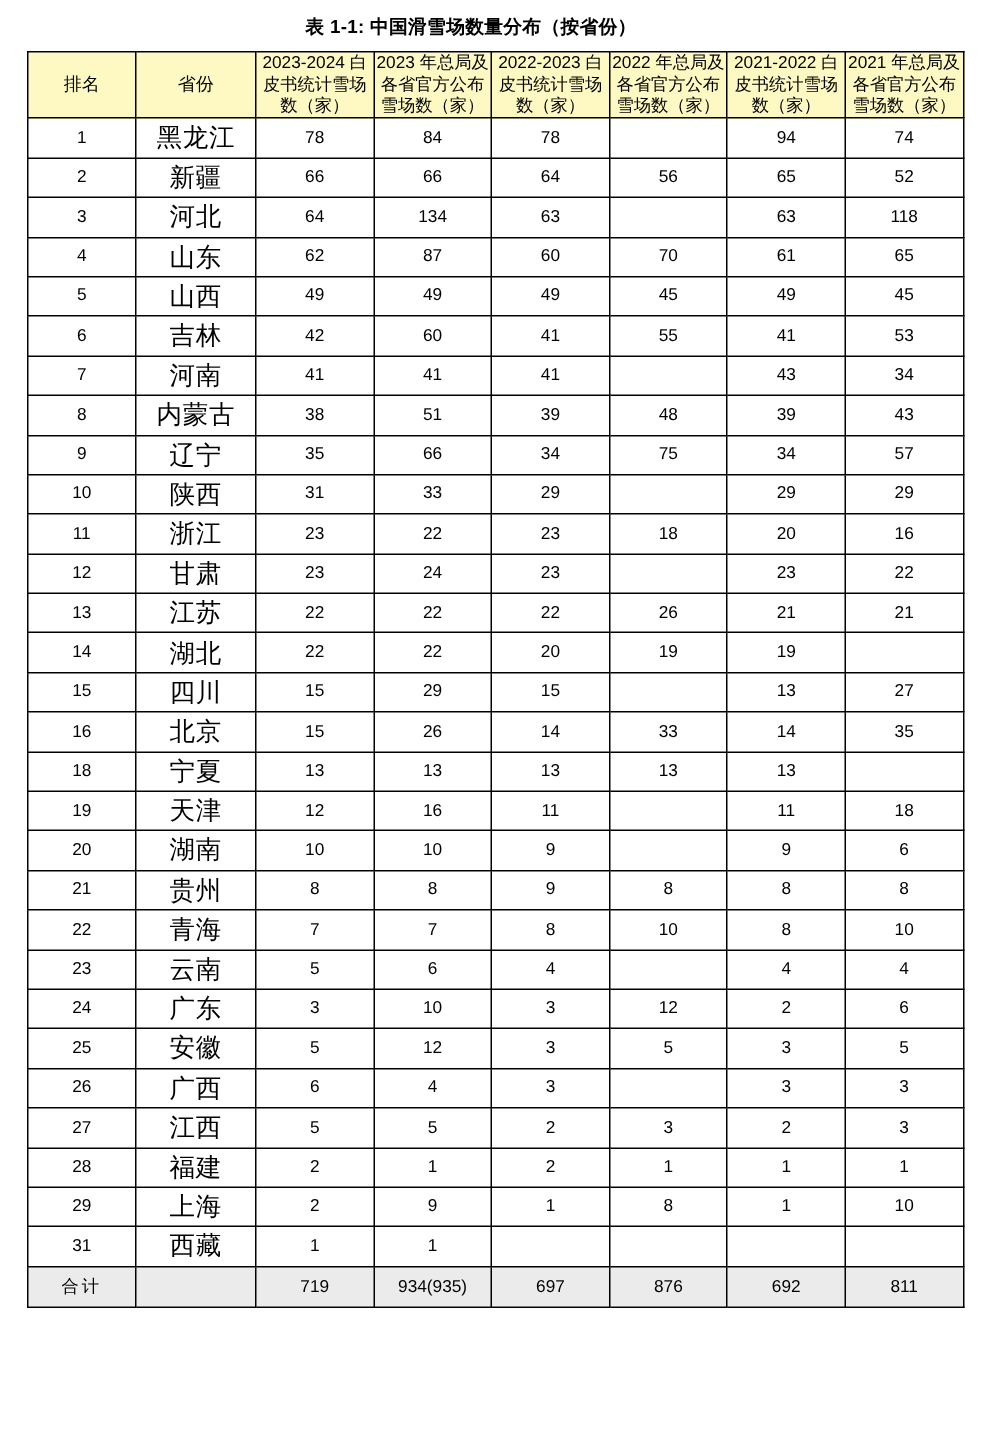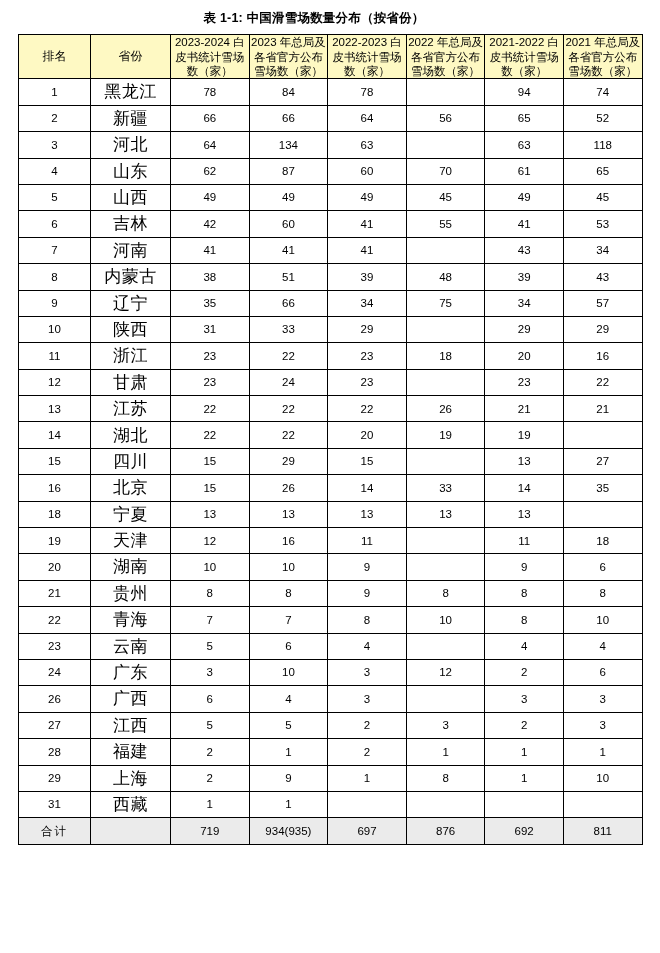--- a/index.html
+++ b/index.html
@@ -332,20 +332,30 @@
         <td class="num">24</td>
         <td class="prov">广东</td>
         <td class="num">3</td>
         <td class="num">10</td>
         <td class="num">3</td>
         <td class="num">12</td>
         <td class="num">2</td>
         <td class="num">6</td>
       </tr>
       <tr>
+        <td class="num">25</td>
+        <td class="prov">安徽</td>
+        <td class="num">5</td>
+        <td class="num">12</td>
+        <td class="num">3</td>
+        <td class="num">5</td>
+        <td class="num">3</td>
+        <td class="num">5</td>
+      </tr>
+      <tr>
         <td class="num">26</td>
         <td class="prov">广西</td>
         <td class="num">6</td>
         <td class="num">4</td>
         <td class="num">3</td>
         <td class="num"></td>
         <td class="num">3</td>
         <td class="num">3</td>
       </tr>
       <tr>

